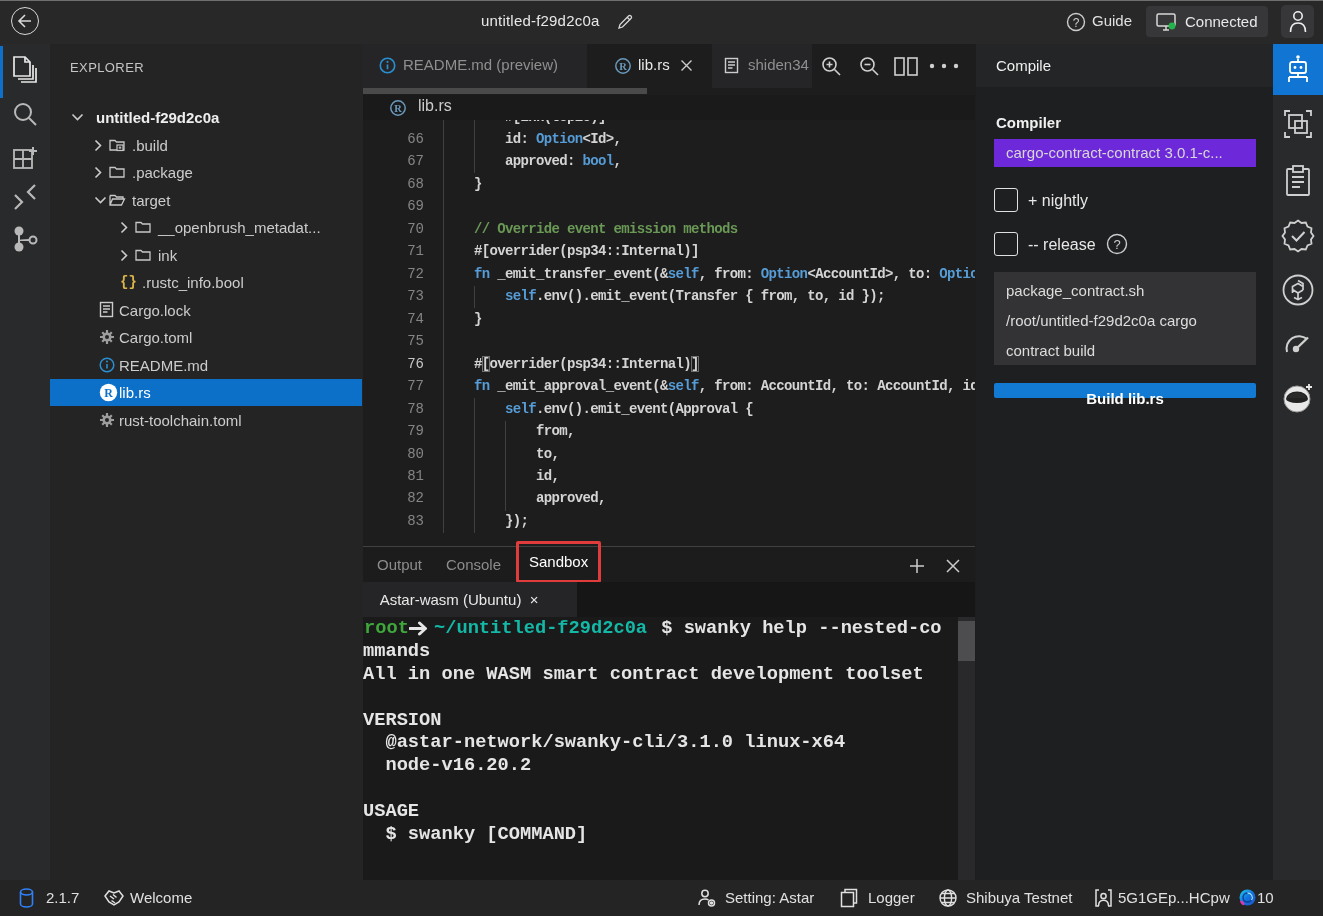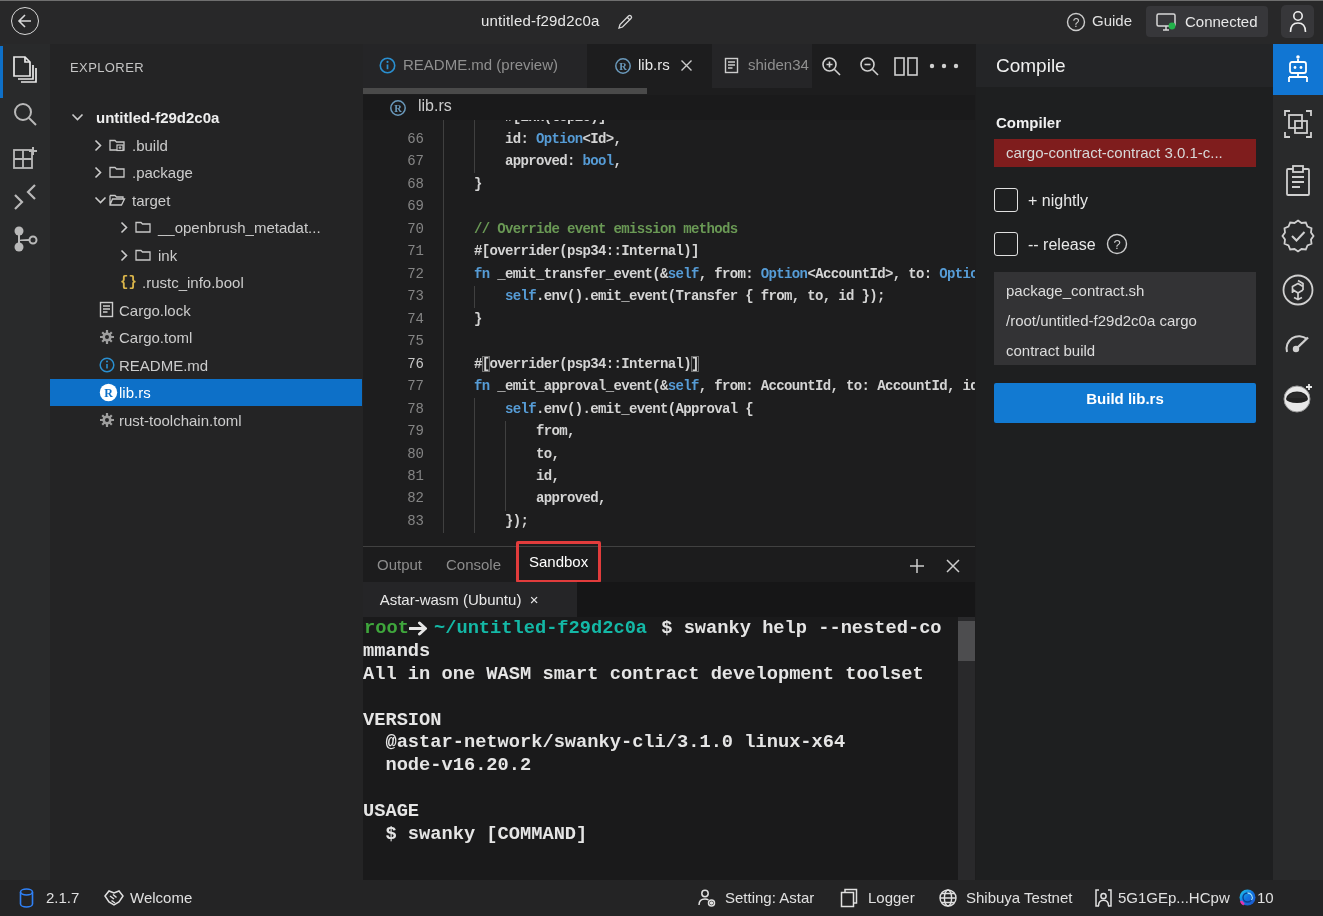--- a/index.html
+++ b/index.html
@@ -49,28 +49,28 @@
   #termtab { position:absolute; left:0; top:35px; width:214px; height:35px; background:#252527; color:#e8e8e8; font-size:15px; line-height:35px; }
   #termdark { position:absolute; left:214px; top:35px; width:398px; height:35px; background:#161617; }
   #termbody { position:absolute; left:0; top:70px; width:612px; height:264px; background:#1a1a1b; overflow:hidden; }
   .tl { height:22.9px; line-height:22.9px; white-space:pre; font-family:"Liberation Mono", monospace; font-size:18.7px; color:#e5e5e5; position:relative; font-weight:bold; }
   .tgreen { color:#3fa63c; font-weight:bold;text-align:center; }
   .tblue { color:#14b8a6; font-weight:bold; }
   #termtrack { position:absolute; right:0; top:0; width:17px; height:264px; background:#29292b; }
   #termscroll { position:absolute; right:0; top:4px; width:17px; height:40px; background:#4d4d4f; }
   
   #rightpanel { left:976px; top:44px; width:297px; height:836px; background:#1e1f20; }
-  #rphead { position:absolute; left:0; top:0; width:297px; height:43px; background:#242527; color:#f0f0f0; font-size:19px; line-height:43px; padding-left:20px; }
+  #rphead { position:absolute; left:0; top:0; width:297px; height:43px; background:#242527; color:#f0f0f0; font-size:15px; line-height:43px; padding-left:20px; }
   #compilerlbl { position:absolute; left:20px; top:114px; color:#f0f0f0; font-size:15px; font-weight:bold; }
-  #select { position:absolute; left:18px; top:95px; width:262px; height:28px; background:#7f1d1d; color:#d8d8d8; font-size:15px; line-height:28px; padding-left:12px; white-space:nowrap; overflow:hidden; }
+  #select { position:absolute; left:18px; top:95px; width:262px; height:28px; background:#6d28d9; color:#d8d8d8; font-size:15px; line-height:28px; padding-left:12px; white-space:nowrap; overflow:hidden; }
   .cb { position:absolute; left:18px; width:24px; height:24px; border:1.5px solid #e0e0e0; border-radius:3px; }
   .cblabel { position:absolute; left:52px; color:#e8e8e8; font-size:16px; }
   #graybox { position:absolute; left:18px; top:228px; width:262px; height:93px; background:#333335; color:#dddddd; font-size:15px; }
   #graybox div { position:absolute; left:12px; white-space:nowrap; }
-  #buildbtn { position:absolute; left:18px; top:339px; width:262px; height:40px; background:#127ad2; border-radius:2px; color:#ffffff; font-size:15px; font-weight:bold; text-align:center; line-height:32px; }
+  #buildbtn { position:absolute; left:18px; top:339px; width:262px; height:15px; background:#127ad2; border-radius:2px; color:#ffffff; font-size:15px; font-weight:bold; text-align:center; line-height:32px; }
   
   #statusbar { left:0; top:880px; width:1323px; height:36px; background:#242425; color:#e0e0e0; font-size:15px; }
   .sbitem { position:absolute; top:880px; height:36px; line-height:36px; white-space:nowrap; color:#e0e0e0; font-size:15px; }
 </style>
 </head>
 <body>
 
 <div class="abs" id="titlebar"></div>
 <div class="abs" id="backbtn"></div>
 <svg class="abs" style="left:16px;top:13px" width="18" height="16" viewBox="0 0 18 16">

